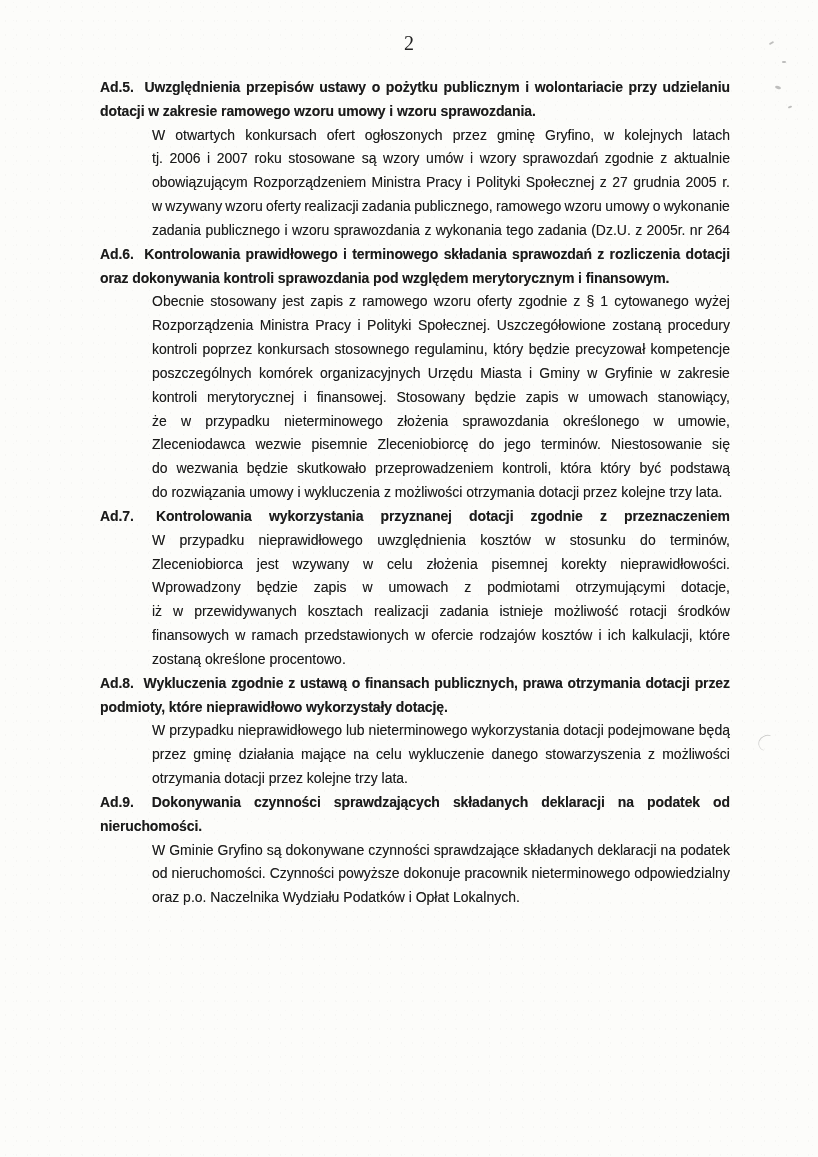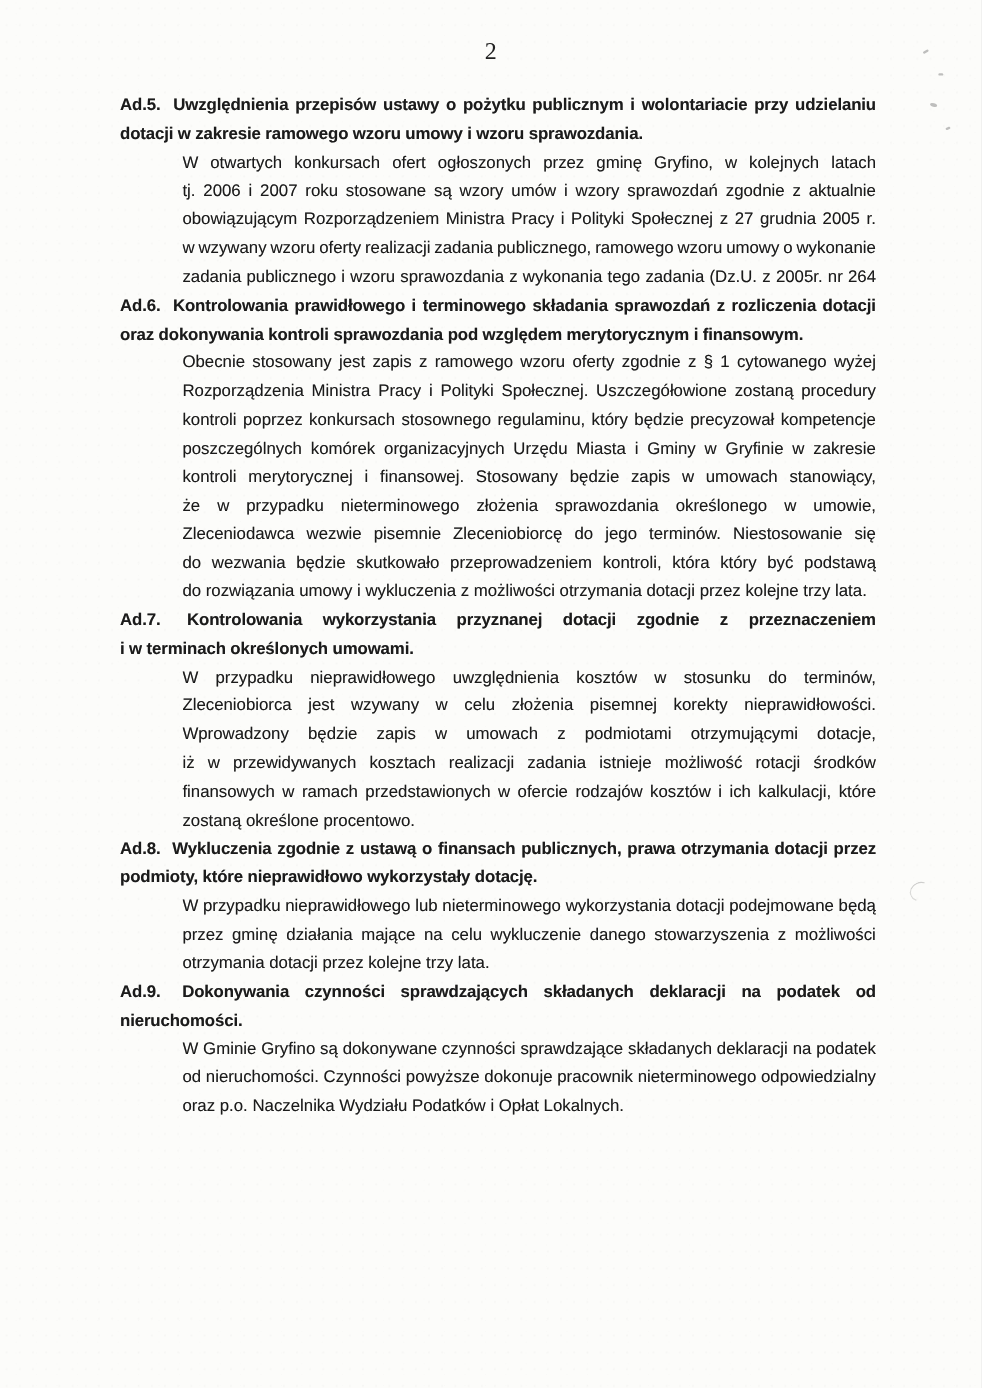--- a/index.html
+++ b/index.html
@@ -291,21 +291,20 @@
         <div class="line head fill">
           <span class="sec-label">Ad.7.</span>
           <span>Kontrolowania</span>
           <span>wykorzystania</span>
           <span>przyznanej</span>
           <span>dotacji</span>
           <span>zgodnie</span>
           <span>z</span>
           <span>przeznaczeniem</span>
         </div>
-        <div class="line head">i w terminach określonych umowami.</div>
         <div class="para">
           <div class="line fill">
             <span>W</span>
             <span>przypadku</span>
             <span>nieprawidłowego</span>
             <span>uwzględnienia</span>
             <span>kosztów</span>
             <span>w</span>
             <span>stosunku</span>
             <span>do</span>

